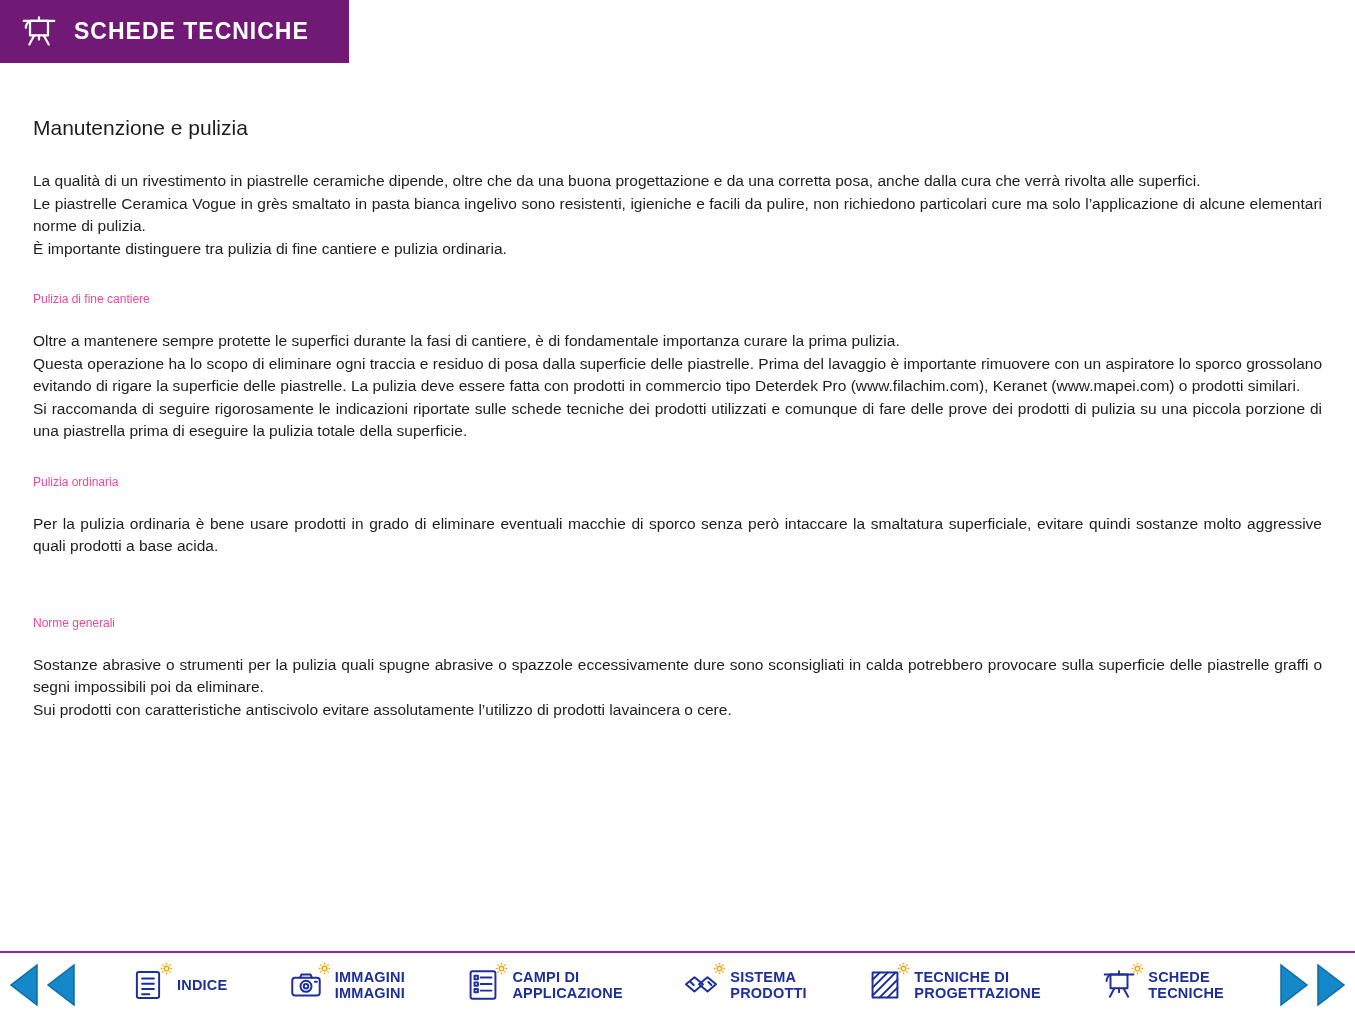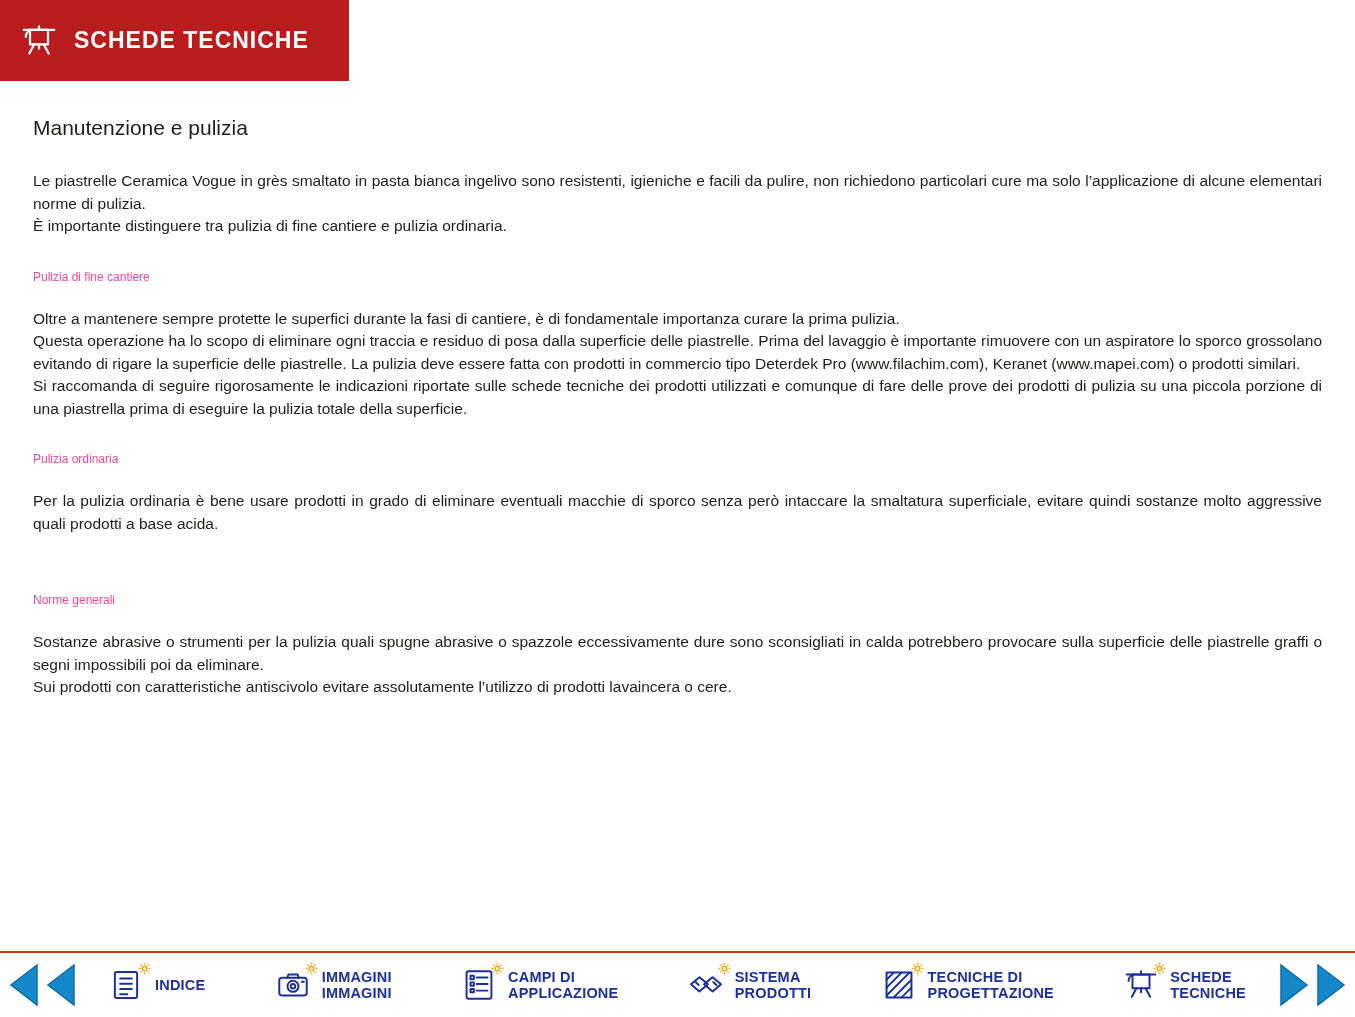--- a/index.html
+++ b/index.html
@@ -8,22 +8,22 @@
     position: relative;
     overflow: hidden;
     background: #ffffff;
     color: #1d1d1b;
     font-family: "Liberation Sans", sans-serif;
   }
 
   
   .header-flag {
     position: absolute; top: 0; left: 0;
-    width: 349px; height: 81px;
-    background: #b91c1c;
+    width: 349px; height: 63px;
+    background: #701a75;
     display: flex; align-items: center;
   }
   .header-icon { width: 38px; height: 36px; margin-left: 20px; flex: 0 0 auto; }
   .header-title {
     color: #ffffff; font-weight: bold; font-size: 23px;
     letter-spacing: 1px; margin-left: 16px; white-space: nowrap;
   }
 
   
   main {
@@ -35,24 +35,25 @@
     font-size: 15.5px; line-height: 22.5px;
     text-align: justify;
   }
   h2.doc-heading { font-size: 12px; font-weight: normal; margin: 32px 0 24px 0; color: #ec4899; }
   h2.extra-gap { margin-top: 58px; }
 
   
   footer {
     position: absolute; left: 0; right: 0; bottom: 0;
     height: 66px;
-    border-top: 2px solid #c2410c;
+    border-top: 2px solid #a21caf;
     background: #ffffff;
     display: flex; align-items: center;
     padding: 0 8px;
+    gap: 22px;
   }
   .arrow-group { display: flex; gap: 5px; align-items: center; flex: 0 0 auto; }
   .arrow-group svg { cursor: pointer; display: block; }
   .nav-items {
     flex: 1 1 auto;
     display: flex; justify-content: space-between; align-items: center;
     padding: 0 32px;
   }
   .nav-item { display: flex; align-items: center; gap: 12px; cursor: pointer; }
   .nav-icon-wrap { position: relative; width: 34px; height: 34px; flex: 0 0 auto; }
@@ -86,20 +87,21 @@
       </g>
     </svg>
     <span class="header-title">SCHEDE TECNICHE</span>
   </div>
 </header>
 
 <main>
   <h1 class="doc-title">Manutenzione e pulizia</h1>
 
   <div>
+    <p class="doc-par">La qualità di un rivestimento in piastrelle ceramiche dipende, oltre che da una buona progettazione e da una corretta posa, anche dalla cura che verrà rivolta alle superfici.</p>
     <p class="doc-par">Le piastrelle Ceramica Vogue in grès smaltato in pasta bianca ingelivo sono resistenti, igieniche e facili da pulire, non richiedono particolari cure ma solo l’applicazione di alcune elementari norme di pulizia.</p>
     <p class="doc-par">È importante distinguere tra pulizia di fine cantiere e pulizia ordinaria.</p>
   </div>
 
   <h2 class="doc-heading">Pulizia di fine cantiere</h2>
   <div>
     <p class="doc-par">Oltre a mantenere sempre protette le superfici durante la fasi di cantiere, è di fondamentale importanza  curare la prima pulizia.</p>
     <p class="doc-par">Questa operazione ha lo scopo di eliminare ogni traccia e residuo di posa dalla superficie delle piastrelle. Prima del lavaggio è importante rimuovere con un aspiratore lo sporco grossolano evitando di rigare la superficie delle piastrelle.  La pulizia deve essere fatta con prodotti in commercio tipo Deterdek Pro (www.filachim.com), Keranet (www.mapei.com) o prodotti similari.</p>
     <p class="doc-par">Si raccomanda di seguire rigorosamente le indicazioni riportate sulle schede tecniche dei prodotti utilizzati e comunque di fare delle prove dei prodotti di pulizia su una piccola porzione di una piastrella prima di eseguire la pulizia totale della superficie.</p>
   </div>

